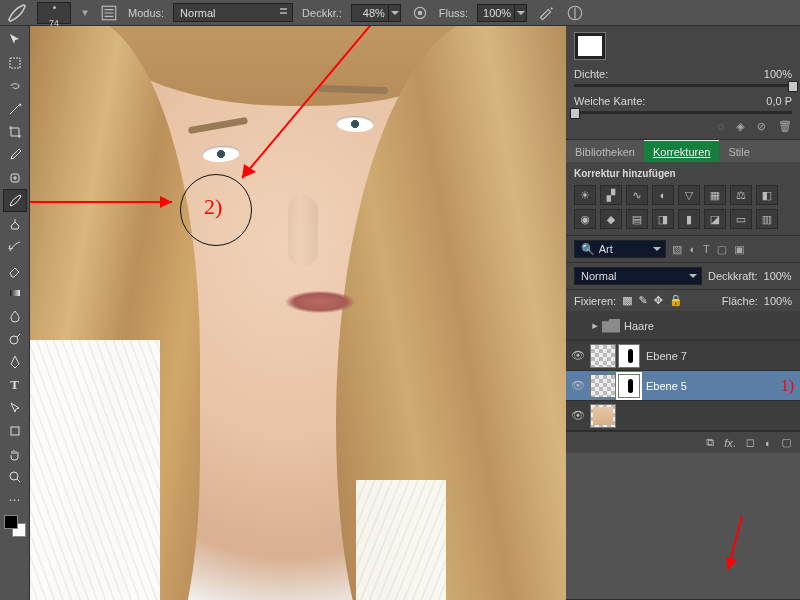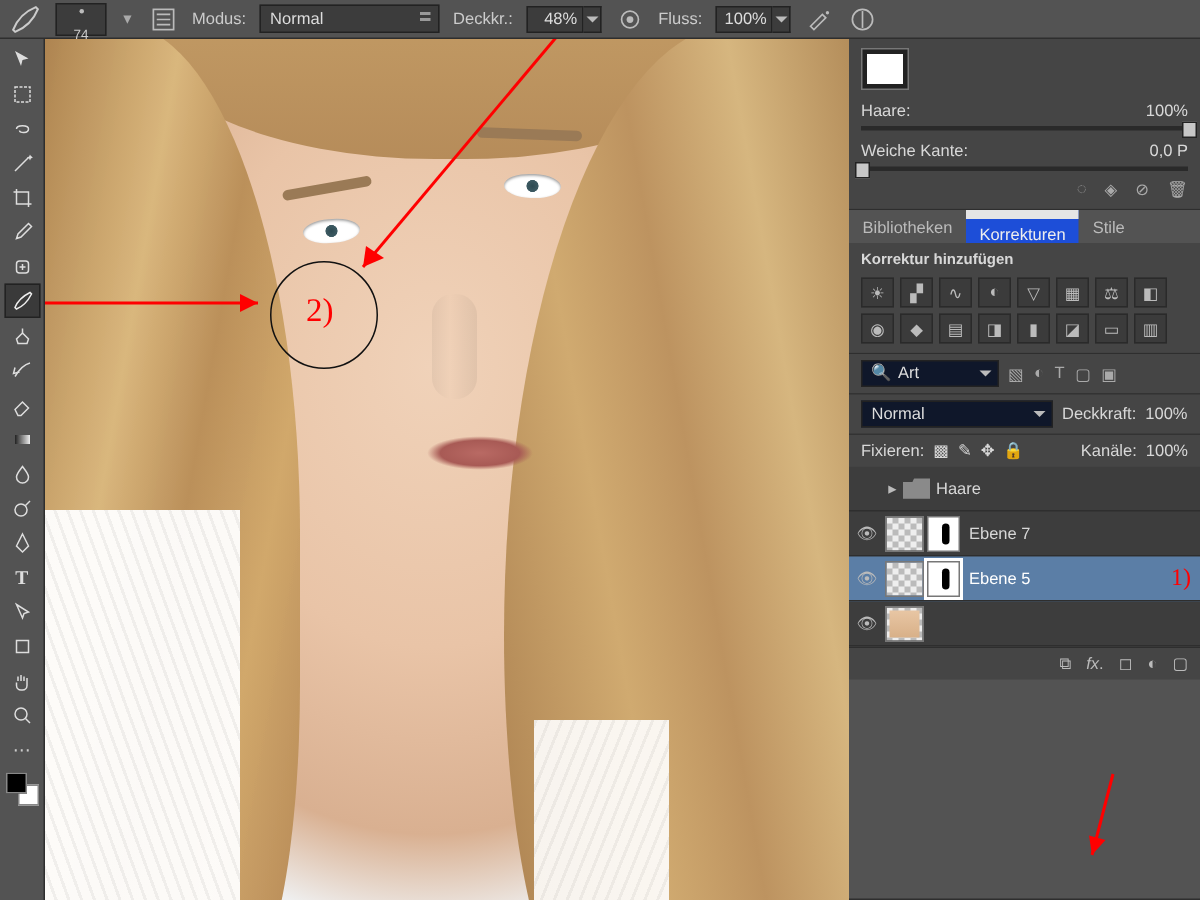--- a/index.html
+++ b/index.html
@@ -54,21 +54,21 @@
   .anno-text { position: absolute; color: #f00; font-size: 22px; font-family: "Times New Roman", serif; }
   .arrow { position: absolute; pointer-events: none; }
   .arrow line { stroke: #f00; stroke-width: 2; }
   .arrow polygon { fill: #f00; }
 
   
   .panels { position: absolute; right: 0; top: 26px; width: 234px; bottom: 0; background: #535353; display: flex; flex-direction: column; }
   .panel { border-bottom: 1px solid #2e2e2e; background: #535353; }
   .panel-header { display: flex; height: 22px; align-items: flex-end; gap: 0; }
   .tab { padding: 0 9px; height: 22px; line-height: 22px; color: #bbb; border-top: 1px solid transparent; }
-  .tab.active { background: #1d4ed8; color: #eee; border-top: 6px solid #e5e5e5; }
+  .tab.active { background: #15803d; color: #eee; border-top: 1px solid #e5e5e5; text-decoration: underline; }
   .panel-body { background: #454545; padding: 6px 8px; }
 
   .masks-thumb { width: 32px; height: 28px; border: 1px solid #777; background: #222; display: inline-block; vertical-align: middle; margin-right: 8px; position: relative; }
   .masks-thumb::after { content: ""; position: absolute; inset: 3px; background: #fff; }
   .prop-row { display: flex; align-items: center; justify-content: space-between; margin: 8px 0 4px; }
   .slider { height: 3px; background: #2a2a2a; position: relative; margin-bottom: 6px; }
   .slider::after { content: ""; position: absolute; left: calc(var(--v,100%) - 4px); top: -3px; width: 8px; height: 9px; background: #c7c7c7; border: 1px solid #222; }
   .icon-row { display: flex; gap: 12px; justify-content: flex-end; color: #aaa; margin-top: 4px; }
 
   .adj-title { font-weight: bold; font-size: 10px; margin-bottom: 6px; }
@@ -304,21 +304,21 @@
 
 <div class="panels">
 
   <div class="panel">
     <div class="panel-body">
       <div style="display:flex;align-items:center">
         <div class="masks-thumb"></div>
         <span style="color:#999"></span>
       </div>
       <div class="prop-row">
-          <span>Haare:</span>
+          <span>Dichte:</span>
           <span>100%</span>
         </div>
       <div class="slider" style="--v:100%"></div>
       <div class="prop-row">
           <span>Weiche Kante:</span>
           <span>0,0 P</span>
         </div>
       <div class="slider" style="--v:0%"></div>
       <div class="icon-row">
         <span>◌</span>
@@ -375,21 +375,21 @@
       <div class="dd wide"><span>Normal</span></div>
       <span>Deckkraft:</span>
       <span>100%</span>
     </div>
     <div class="lock-row">
       <span>Fixieren:</span>
       <span>▩</span>
       <span>✎</span>
       <span>✥</span>
       <span>🔒</span>
-      <span style="margin-left:auto">Kanäle:</span>
+      <span style="margin-left:auto">Fläche:</span>
       <span>100%</span>
     </div>
 
     <div class="layer-list">
       <div class="layer-row">
         <div class="eye-col"></div>
         <span class="disclose">▸</span>
         <div class="folder-icon"></div>
         <span class="layer-name">Haare</span>
       </div>

